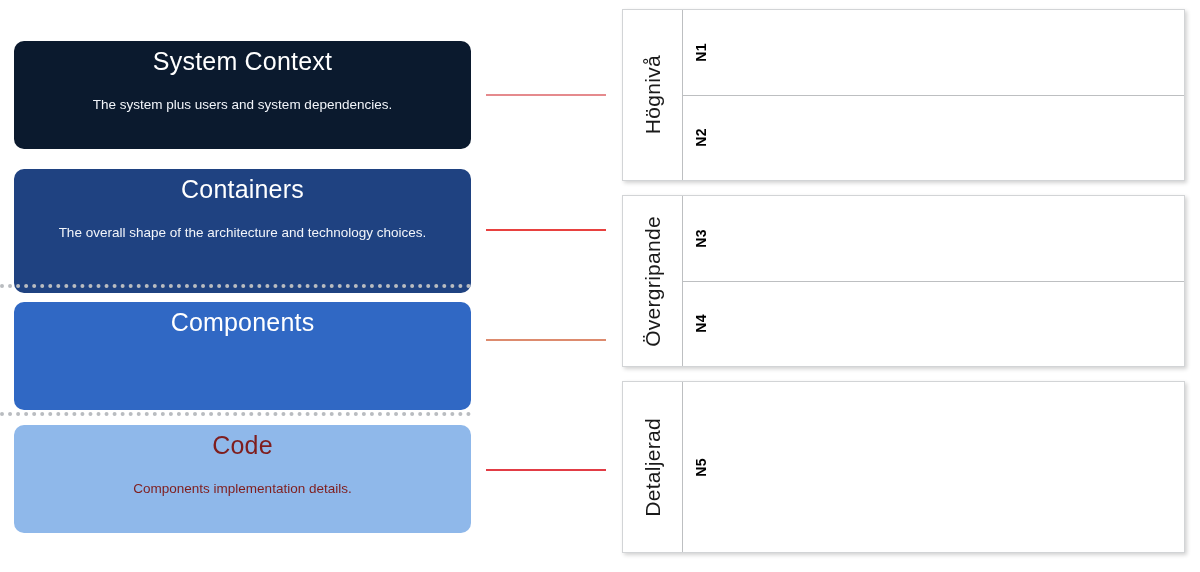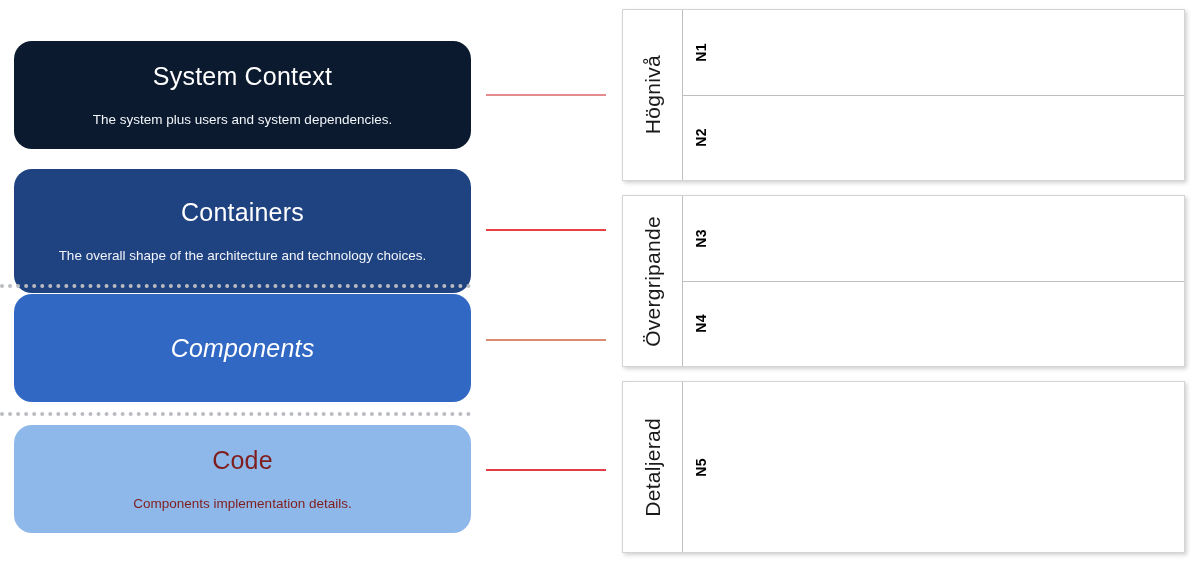--- a/index.html
+++ b/index.html
@@ -19,26 +19,26 @@
     position: relative;
     width: 1200px;
     height: 572px;
   }
 
   
   .level-box {
     position: absolute;
     left: 14px;
     width: 457px;
-    border-radius: 18px;
+    border-radius: 10px;
     box-sizing: border-box;
     display: flex;
     flex-direction: column;
     align-items: center;
-    justify-content: center;
+    justify-content: flex-start;
     color: #ffffff;
     text-align: center;
     padding: 6px 18px;
   }
   .level-title {
     font-size: 25px;
     font-weight: 400;
     line-height: 1.12;
     letter-spacing: 0.2px;
     margin: 0;
@@ -51,21 +51,21 @@
     margin: 22px 0 0 0;
     color: #f2f5fa;
   }
   .level-box.code .level-title,
   .level-box.code .level-desc {
     color: #7f1d1d;
   }
 
   #box-system-context { top: 41px;  height: 108px; background: #0b1a2e; }
   #box-containers     { top: 169px; height: 124px; background: #1f4281; }
-  #box-components     { top: 294px; height: 108px; background: #3068c4; font-style: italic; }
+  #box-components     { top: 302px; height: 108px; background: #3068c4; }
   #box-code           { top: 425px; height: 108px; background: #8fb8ea; }
 
   
   .dotted-sep {
     position: absolute;
     left: 0px;
     width: 471px;
     height: 4px;
     border-top: 4px dotted #b9bcc0;
   }

